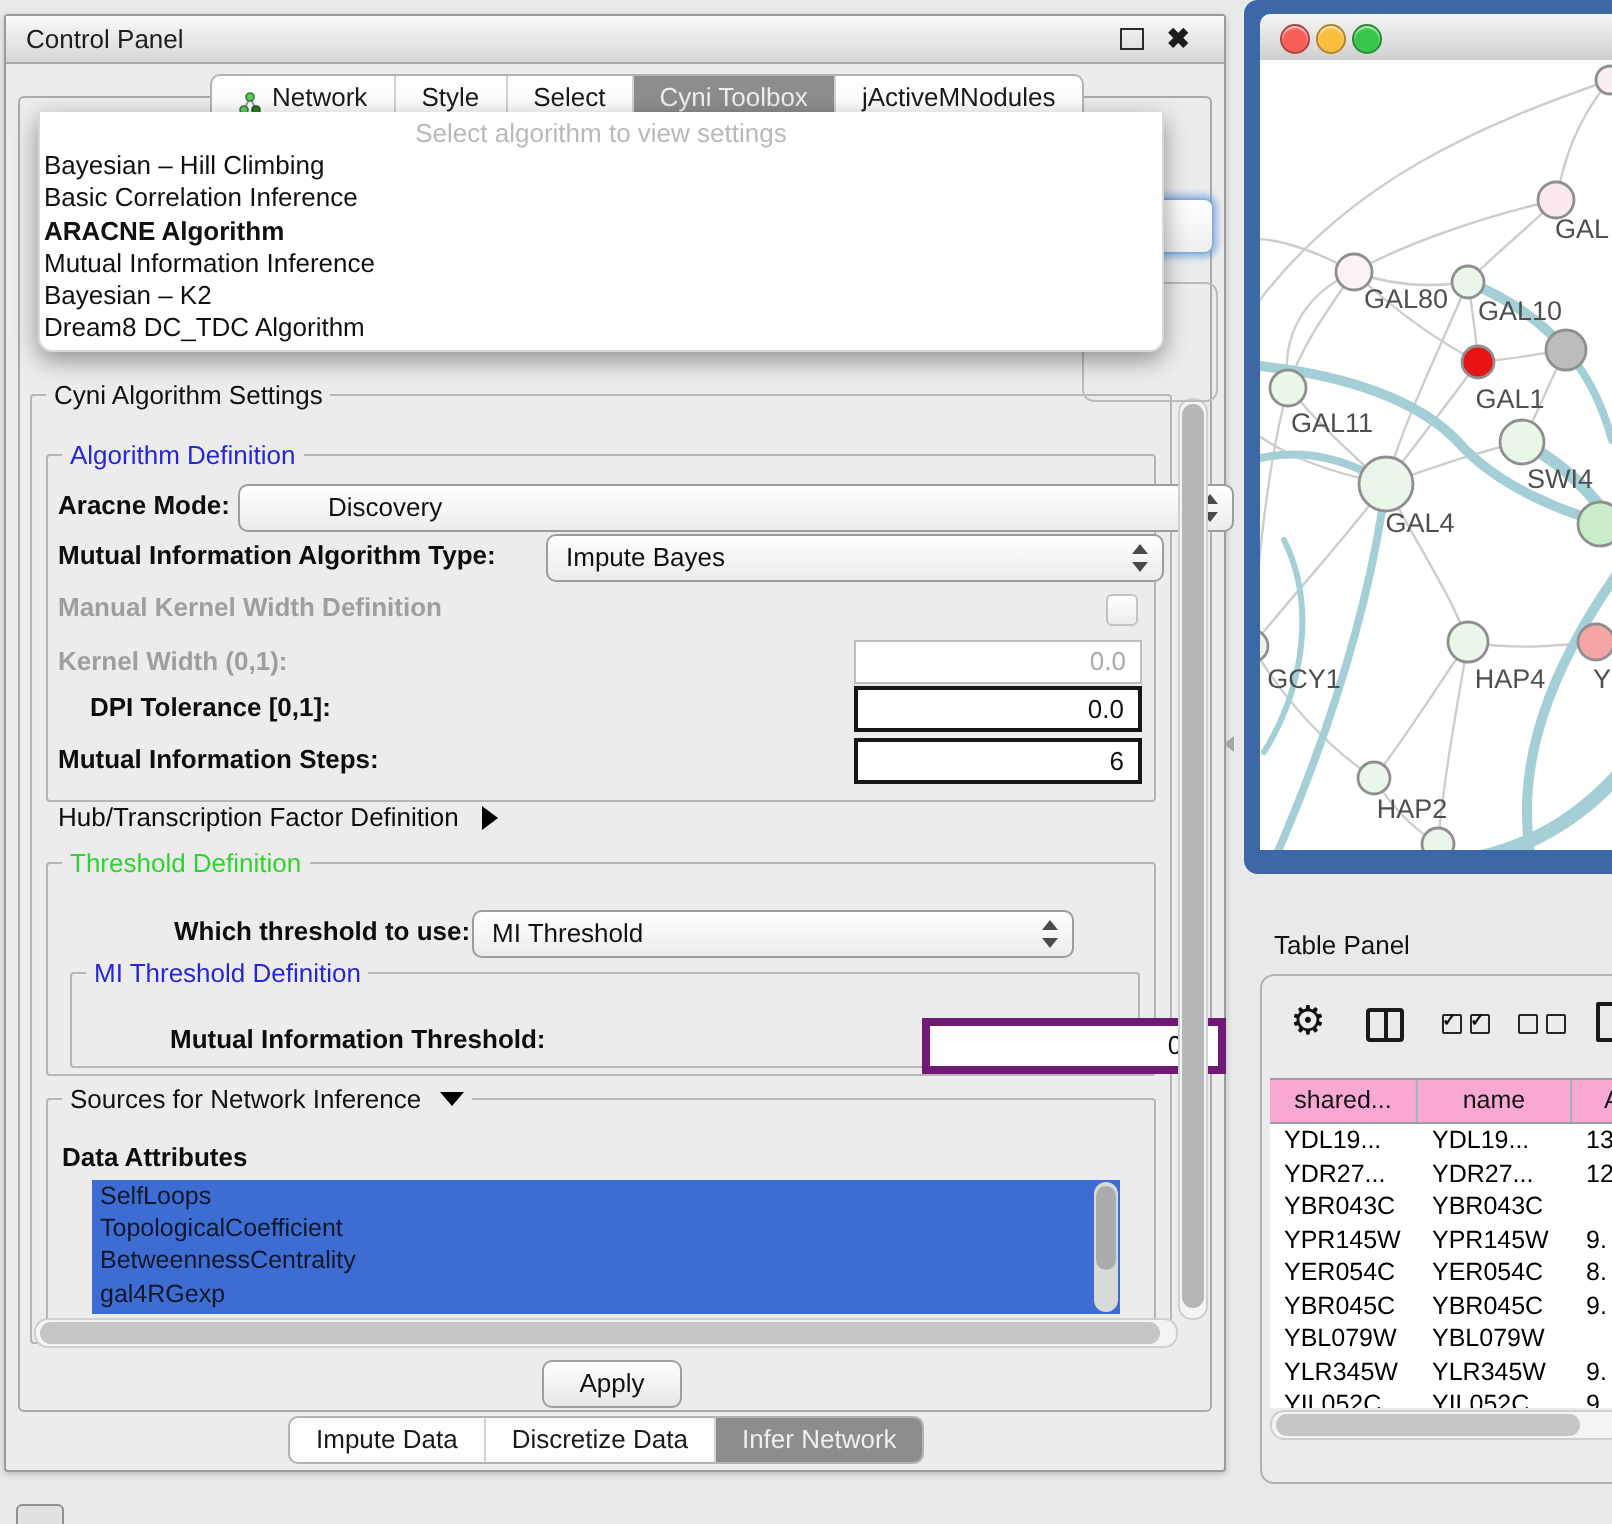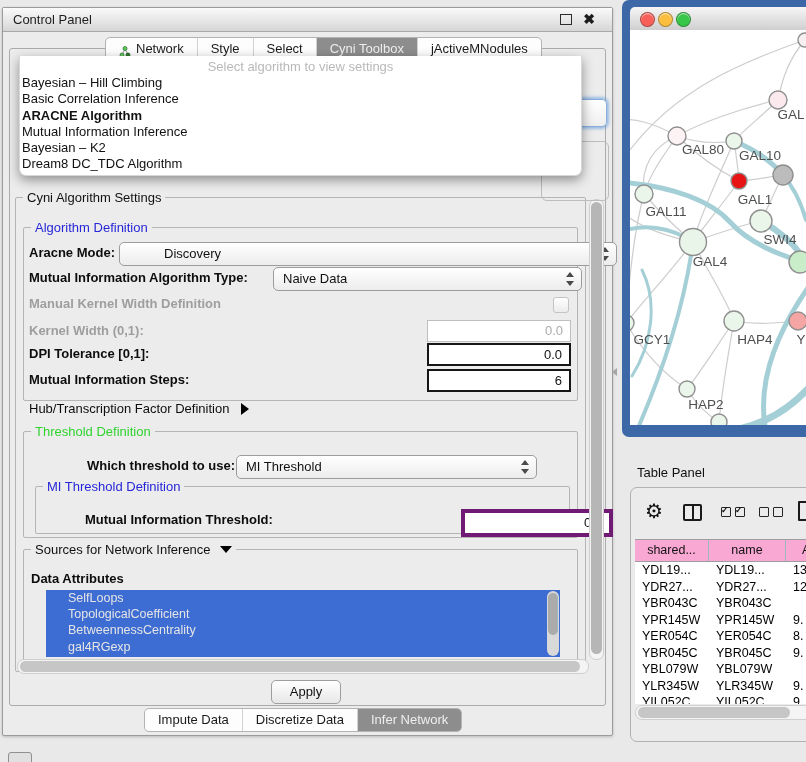--- a/index.html
+++ b/index.html
@@ -70,21 +70,21 @@
       border-bottom:6px solid transparent;border-left:8px solid #000;vertical-align:-2px;}
   .tri-d{display:inline-block;margin-left:6px;border-left:6px solid transparent;
       border-right:6px solid transparent;border-top:7px solid #000;vertical-align:1px;}
 
   .vtrack{position:absolute;background:#f4f4f4;border:1px solid #cfcfcf;border-radius:7px;}
   .vthumb{position:absolute;left:1px;right:1px;background:#b6b6b6;border-radius:6px;}
   .htrack{position:absolute;background:#f4f4f4;border:1px solid #cfcfcf;border-radius:7px;}
   .hthumb{position:absolute;top:1px;bottom:1px;background:#c6c6c6;border-radius:6px;}
 
   .attr-list{position:absolute;left:43px;top:582px;width:514px;height:67px;background:#3d6cd2;overflow:hidden;}
-  .attr-item{height:16.2px;line-height:16.2px;color:#e5e5e5;font-size:12.5px;padding-left:22px;}
+  .attr-item{height:16.2px;line-height:16.2px;color:#0f172a;font-size:12.5px;padding-left:4px;}
   .attr-sb{position:absolute;right:1px;top:1px;width:12px;height:65px;background:#d9d9d9;border-radius:6px;}
   .attr-sb .th{position:absolute;left:1px;right:1px;top:2px;height:42px;background:#ababab;border-radius:5px;}
 
   .apply-btn{position:absolute;left:268px;top:672px;width:68px;height:22px;border:1px solid #9e9e9e;
       border-radius:5px;background:linear-gradient(#ffffff,#e7e7e7);text-align:center;line-height:22px;font-size:13px;}
 
   
   .netwin{position:absolute;left:622px;top:0;width:190px;height:437px;background:#3c68a8;border-radius:7px 0 0 7px;}
   .net-title{position:absolute;left:8px;top:7px;right:0;height:23px;
       background:linear-gradient(#f6f6f6,#cfcfcf);border-bottom:1px solid #9a9a9a;border-radius:5px 0 0 0;}
@@ -167,31 +167,31 @@
     </div>
 
     <span class="lbl" style="left:26px;top:237px;">Aracne Mode:</span>
     <div class="combo" style="left:116px;top:234px;width:452px;padding-left:44px;">
       <span>Discovery</span>
       <span class="spin"></span>
     </div>
 
     <span class="lbl" style="left:26px;top:262px;">Mutual Information Algorithm Type:</span>
     <div class="combo" style="left:270px;top:259px;width:298px;">
-      <span>Naive Data</span>
+      <span>Impute Bayes</span>
       <span class="spin"></span>
     </div>
 
     <span class="lbl dis" style="left:26px;top:288px;">Manual Kernel Width Definition</span>
     <div class="cb" id="kernel-cb" style="left:550px;top:289px;"></div>
 
     <span class="lbl dis" style="left:26px;top:315px;">Kernel Width (0,1):</span>
     <div class="fld dis" style="left:424px;top:312px;width:128px;">0.0</div>
 
-    <span class="lbl" style="left:26px;top:338px;">DPI Tolerance [0,1]:</span>
+    <span class="lbl" style="left:42px;top:338px;">DPI Tolerance [0,1]:</span>
     <div class="fld strong" style="left:424px;top:335px;width:126px;">0.0</div>
 
     <span class="lbl" style="left:26px;top:364px;">Mutual Information Steps:</span>
     <div class="fld strong" style="left:424px;top:361px;width:126px;">6</div>
 
     <span class="lbl plain" style="left:26px;top:393px;">
       <span>Hub/Transcription Factor Definition</span>
       <span class="tri-r"></span>
     </span>
 

